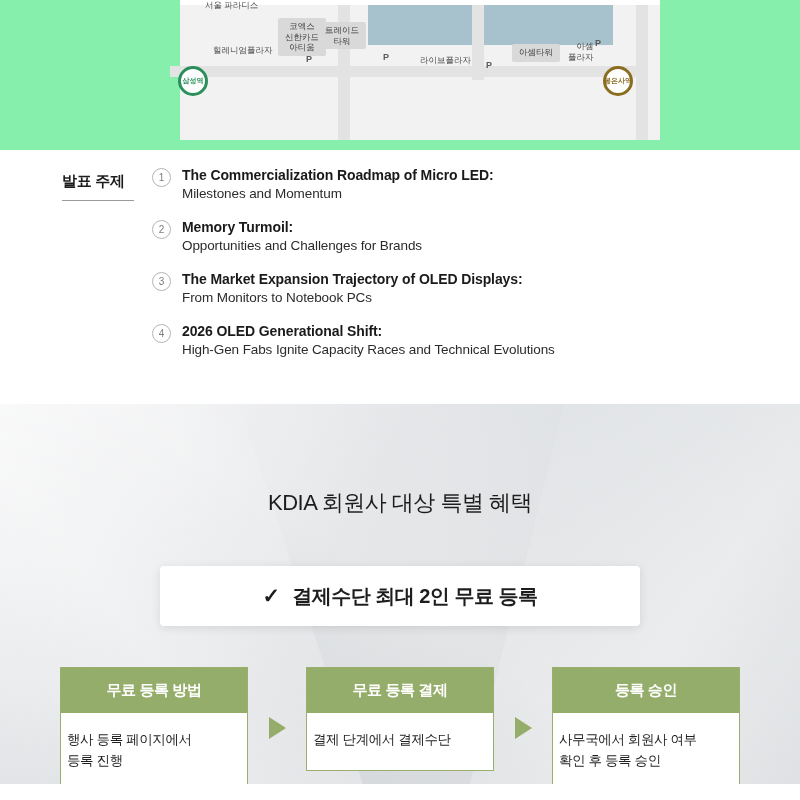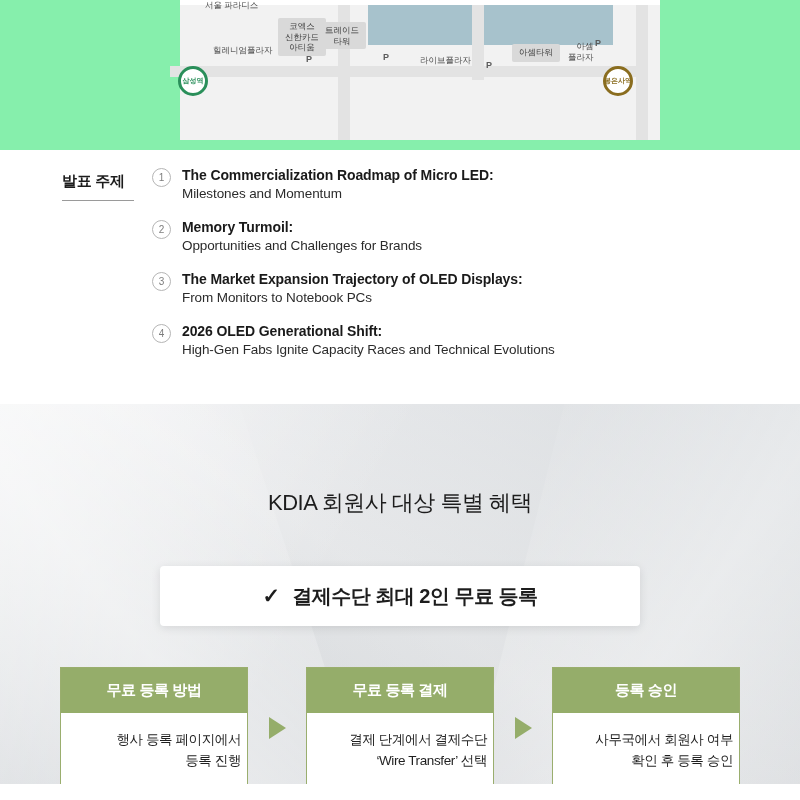--- a/index.html
+++ b/index.html
@@ -215,21 +215,21 @@
     background: #95ad6a;
     color: #ffffff;
     font-size: 15px;
     font-weight: bold;
     text-align: center;
     padding: 13px 0;
     letter-spacing: -0.4px;
   }
   .step-body {
     padding: 17px 6px 19px 6px;
-    text-align: right;
+    text-align: left;
     font-size: 13.5px;
     color: #1f1f1f;
     line-height: 1.55;
     letter-spacing: -0.4px;
   }
   .step-arrow {
     width: 26px;
     margin-top: 50px;
     display: flex;
     justify-content: center;
@@ -333,21 +333,20 @@
       </div>
 
       <div class="step-arrow">
           <span></span>
         </div>
 
       <div class="step">
         <div class="step-head">무료 등록 결제</div>
         <div class="step-body">
           <div>결제 단계에서 결제수단</div>
-          <div>‘Wire Transfer’ 선택</div>
         </div>
       </div>
 
       <div class="step-arrow">
           <span></span>
         </div>
 
       <div class="step">
         <div class="step-head">등록 승인</div>
         <div class="step-body">

